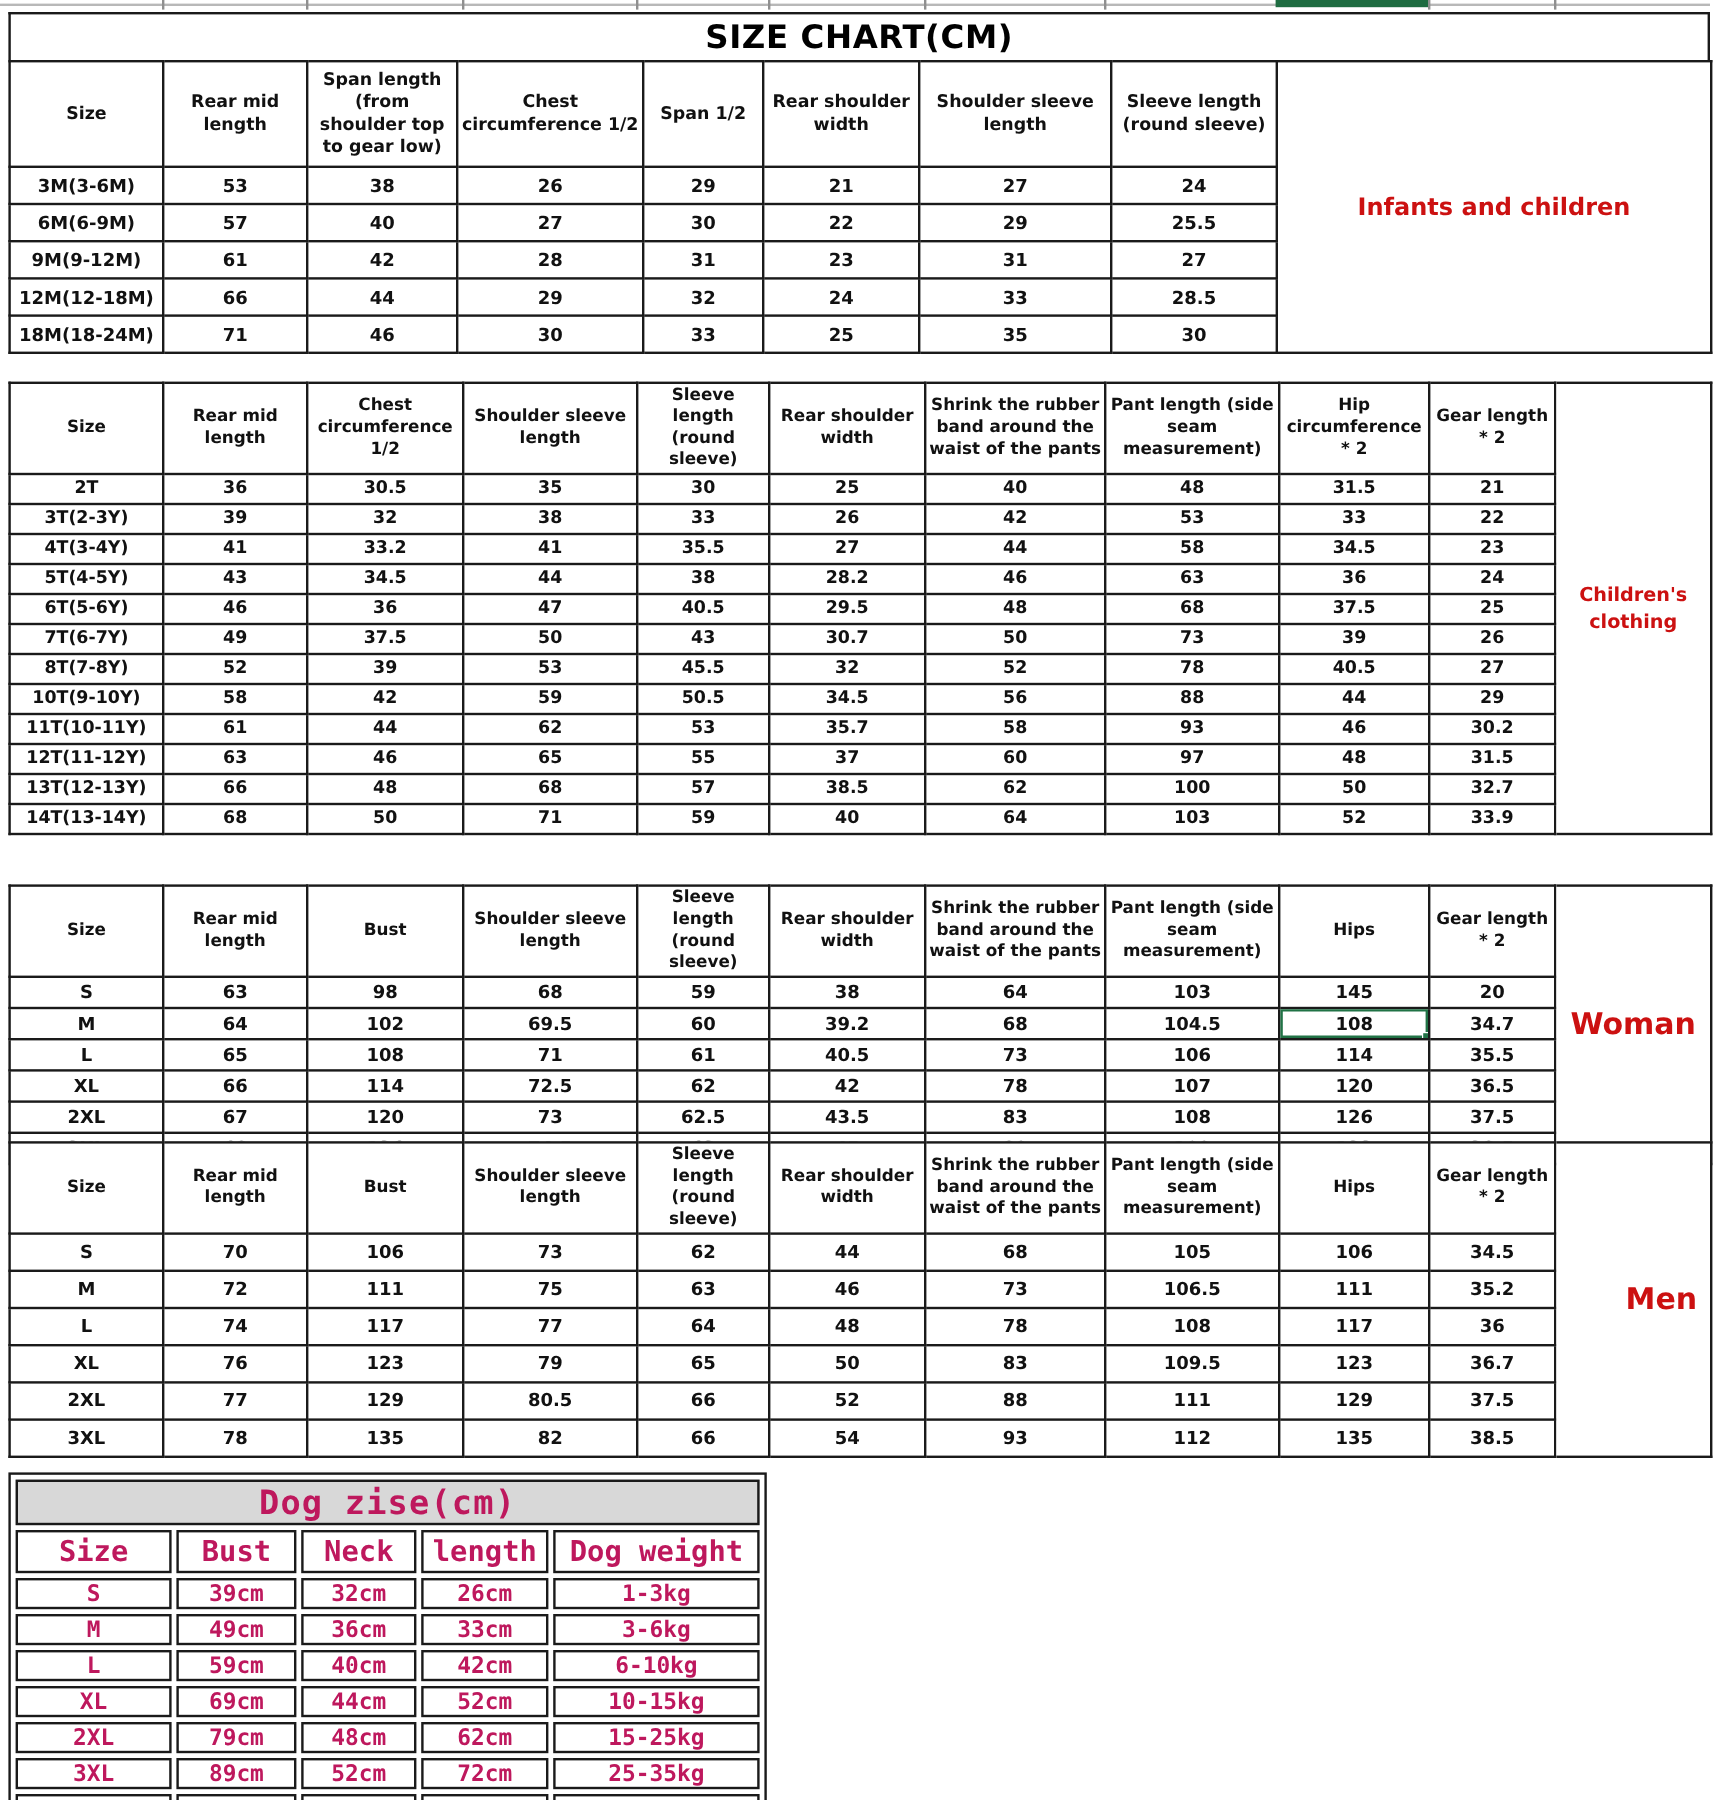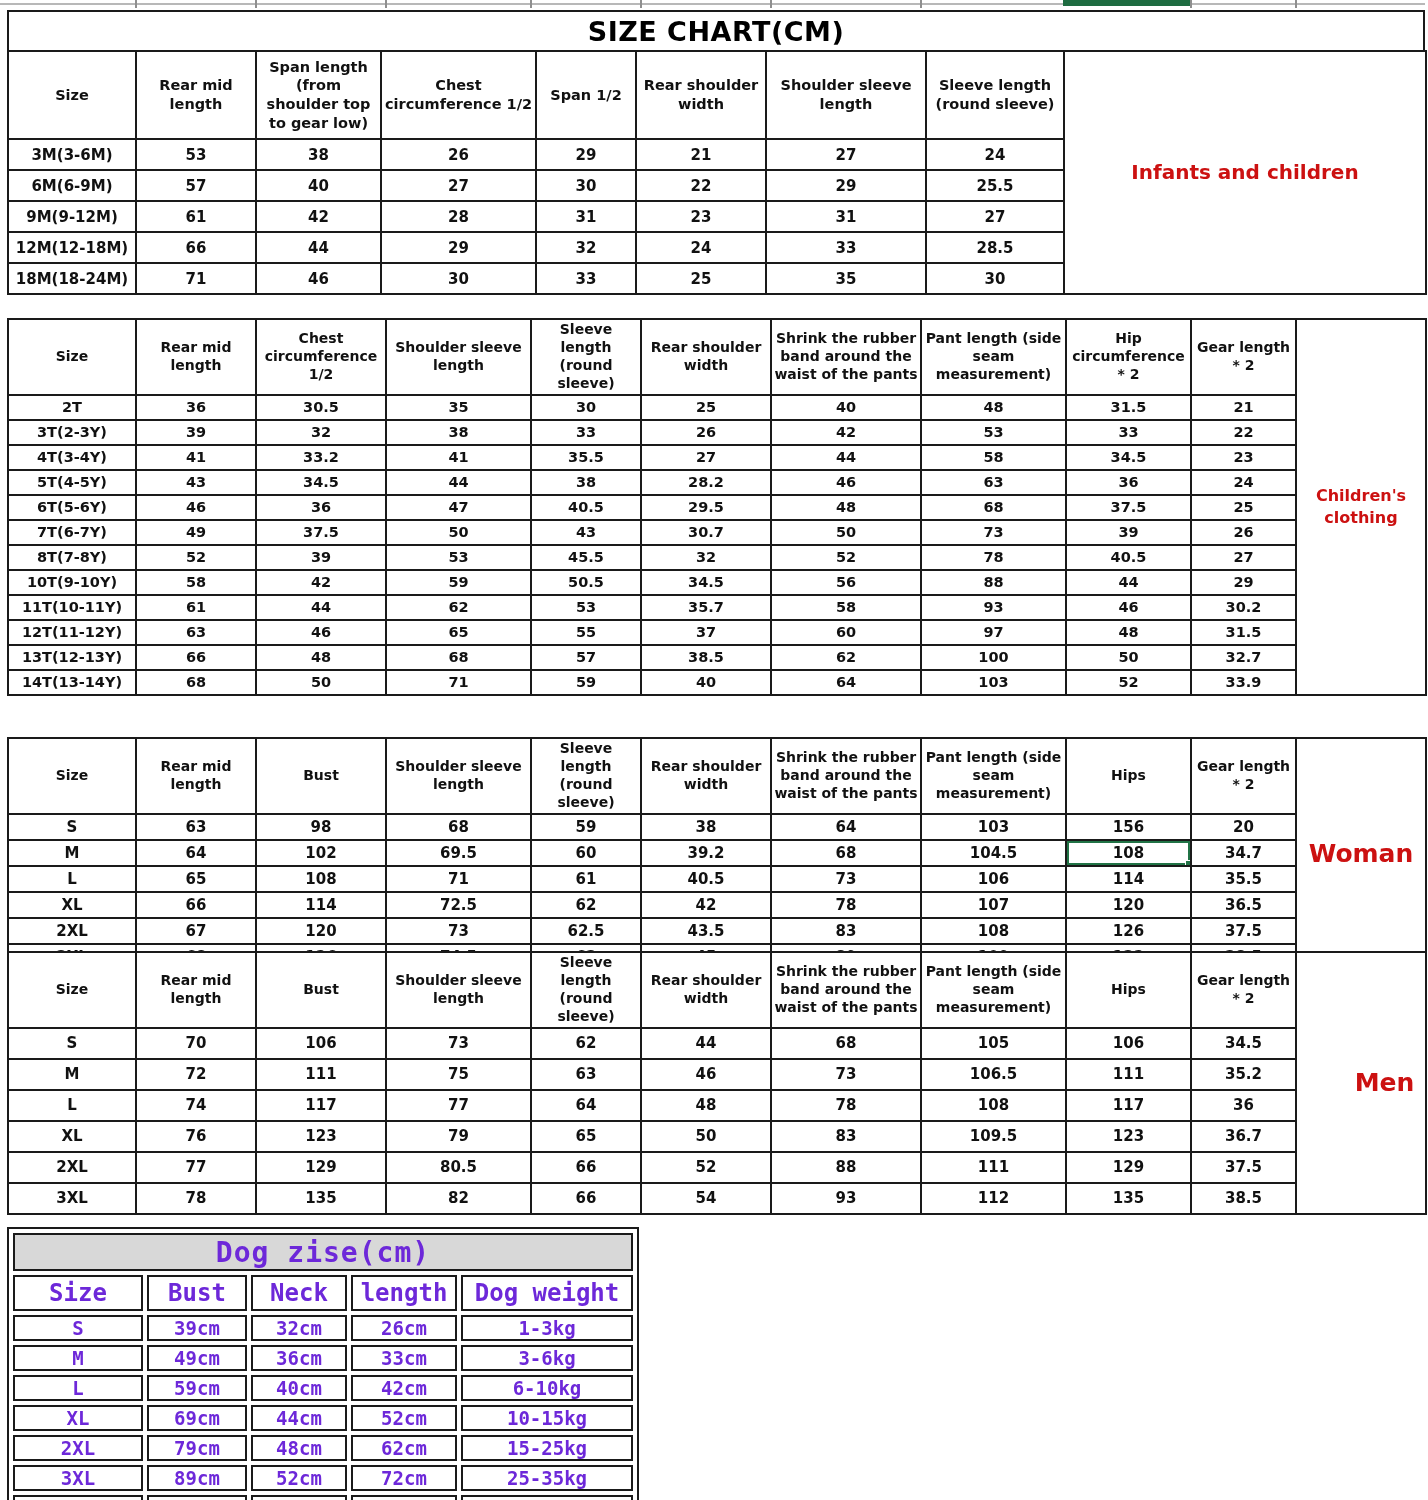--- a/index.html
+++ b/index.html
@@ -61,21 +61,21 @@
   .sec-children .label-box,.sec-woman .label-box,.sec-men .label-box{width:130px;}
   .sec-children .red-label{font-size:16px;}
   .sec-woman .red-label,.sec-men .red-label{font-size:25px;}
   .sec-men table.data{margin-top:-2px;}
   .sec-men .label-box{margin-top:-2px;padding-left:47px;}
 
   
   table.dog{border-collapse:separate;border-spacing:4px;border:2px solid #1a1a1a;
     font-family:"DejaVu Sans Mono","Liberation Mono",monospace;background:#fff;}
   table.dog th,table.dog td{border:2px solid #1a1a1a;box-sizing:border-box;text-align:center;
-    vertical-align:middle;font-weight:bold;color:#6d28d9;padding:0 2px;}
+    vertical-align:middle;font-weight:bold;color:#be185d;padding:0 2px;}
   table.dog th.dog-title{background:#d8d8d8;height:38px;font-size:28px;letter-spacing:1px;}
   table.dog thead tr.dog-head th{height:36px;font-size:24px;}
   table.dog tbody td{height:24px;font-size:19px;}
   table.dog tbody tr:last-child td{height:34px;}
 </style>
 </head>
 <body>
 
 <div class="sheet">
 
@@ -386,21 +386,21 @@
       <tbody>
           <tr>
             <td>S</td>
             <td>63</td>
             <td>98</td>
             <td>68</td>
             <td>59</td>
             <td>38</td>
             <td>64</td>
             <td>103</td>
-            <td>156</td>
+            <td>145</td>
             <td>20</td>
           </tr>
           <tr>
             <td>M</td>
             <td>64</td>
             <td>102</td>
             <td>69.5</td>
             <td>60</td>
             <td>39.2</td>
             <td>68</td>

